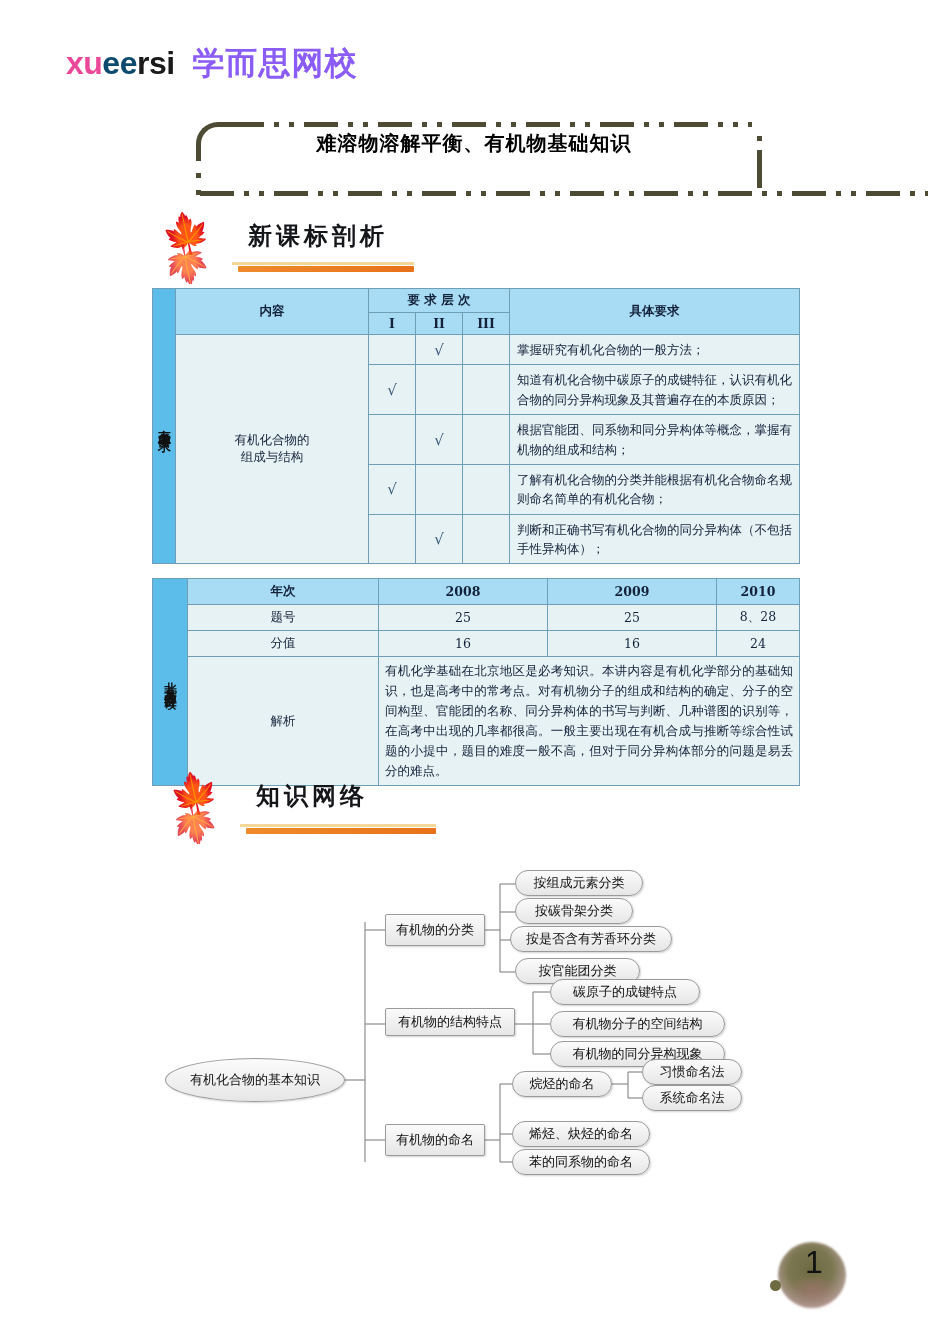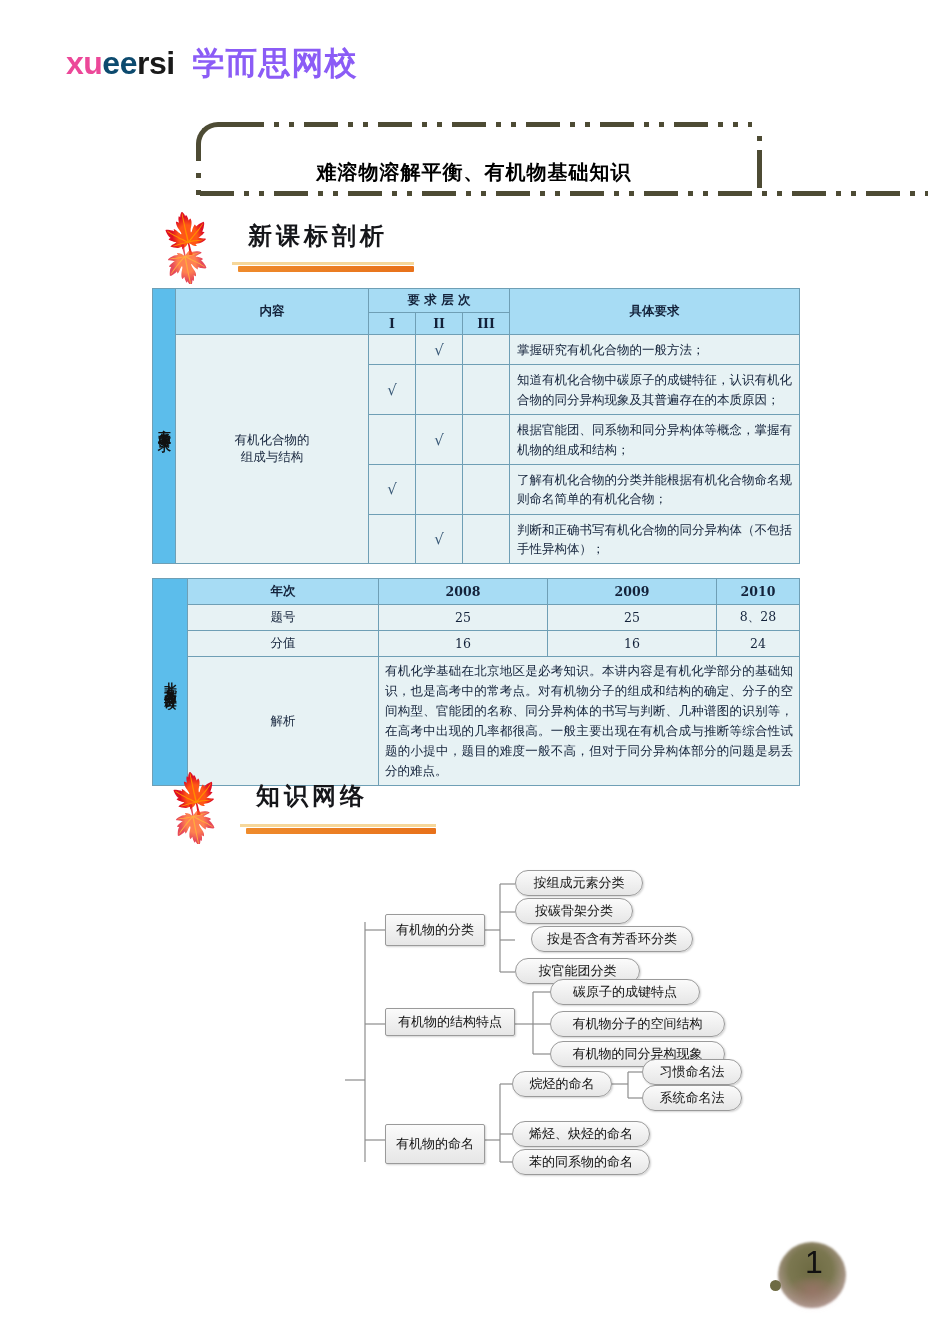--- a/index.html
+++ b/index.html
@@ -58,21 +58,20 @@
     left:0;top:0;width:34px;height:34px;
     border-left:5px solid #4d4b34;border-top:5px solid #4d4b34;
     border-top-left-radius:22px;box-sizing:border-box;
   }
   .title-text{
     position:absolute;left:0;top:8px;width:556px;
     text-align:center;
     font-size:20px;font-weight:bold;color:#000;
     font-family:"DejaVu Serif","Liberation Serif",serif;
     letter-spacing:1px;
-    margin-top:29px;
   }
 
   
   .banner{position:absolute;height:72px;}
   .banner .leaf-wrap{
     position:absolute;left:0;top:0;width:78px;height:72px;overflow:hidden;
   }
   .leaf-main{position:absolute;left:2px;top:2px;font-size:40px;color:#e8711a;
     transform:rotate(-12deg);line-height:1;}
   .leaf-ghost{position:absolute;left:4px;top:34px;font-size:38px;color:#f4b98c;
@@ -302,33 +301,34 @@
       <path d="M360,272 H372"></path>
       <path d="M360,300 H372"></path>
 
       <path d="M472,222 H488"></path>
       <path d="M488,210 V236"></path>
       <path d="M488,210 H502"></path>
       <path d="M488,236 H502"></path>
     </g>
   </svg>
 
+  <div class="node ellipse" style="left:25px;top:196px;width:180px;height:44px;">有机化合物的基本知识</div>
 
   <div class="node rect" style="left:245px;top:52px;width:100px;height:32px;">有机物的分类</div>
   <div class="node pill" style="left:375px;top:8px;width:128px;height:26px;">按组成元素分类</div>
   <div class="node pill" style="left:375px;top:36px;width:118px;height:26px;">按碳骨架分类</div>
-  <div class="node pill" style="left:391px;top:64px;width:162px;height:26px;">按是否含有芳香环分类</div>
+  <div class="node pill" style="left:370px;top:64px;width:162px;height:26px;">按是否含有芳香环分类</div>
   <div class="node pill" style="left:375px;top:96px;width:125px;height:26px;">按官能团分类</div>
 
   <div class="node rect" style="left:245px;top:146px;width:130px;height:28px;">有机物的结构特点</div>
   <div class="node pill" style="left:410px;top:117px;width:150px;height:26px;">碳原子的成键特点</div>
   <div class="node pill" style="left:410px;top:149px;width:175px;height:26px;">有机物分子的空间结构</div>
   <div class="node pill" style="left:410px;top:179px;width:175px;height:26px;">有机物的同分异构现象</div>
 
-  <div class="node rect" style="left:245px;top:262px;width:100px;height:40px;">有机物的命名</div>
+  <div class="node rect" style="left:245px;top:262px;width:100px;height:32px;">有机物的命名</div>
   <div class="node pill" style="left:372px;top:209px;width:100px;height:26px;">烷烃的命名</div>
   <div class="node pill" style="left:502px;top:197px;width:100px;height:26px;">习惯命名法</div>
   <div class="node pill" style="left:502px;top:223px;width:100px;height:26px;">系统命名法</div>
   <div class="node pill" style="left:372px;top:259px;width:138px;height:26px;">烯烃、炔烃的命名</div>
   <div class="node pill" style="left:372px;top:287px;width:138px;height:26px;">苯的同系物的命名</div>
 </div>
 
 <div class="pageno">
   <div class="pn-blob"></div>
   <div class="pn-blob2"></div>

